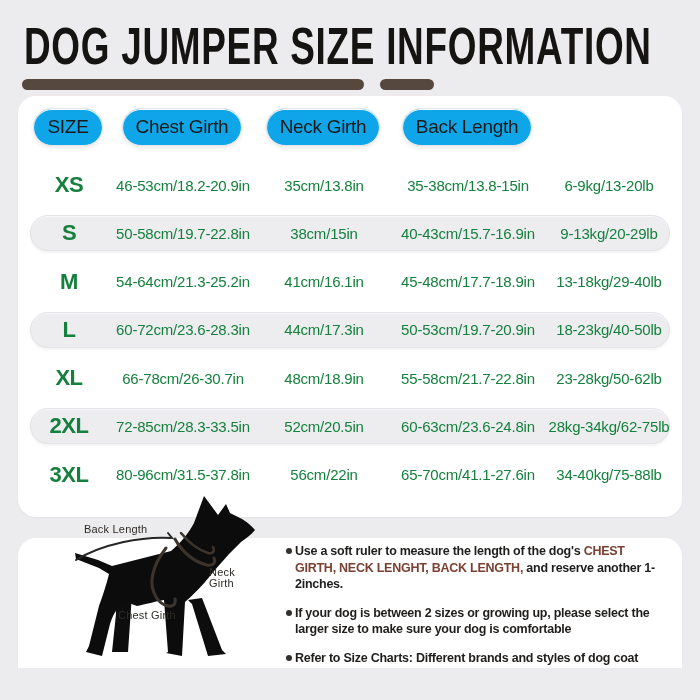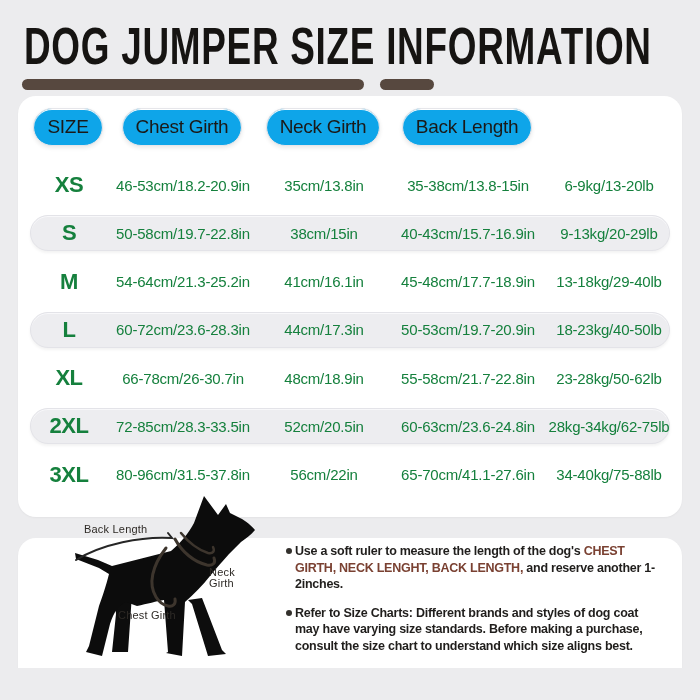--- a/index.html
+++ b/index.html
@@ -202,17 +202,21 @@
     <div class="diagram-label lbl-chest">Chest Girth</div>
   </div>
 
   <div class="notes">
       <div class="note">
         <span class="dot"></span>
         <div class="txt"><span>Use a soft ruler to measure the length of the dog's </span><span class="em">CHEST GIRTH, NECK LENGHT, BACK LENGTH,</span><span> and reserve another 1- 2inches.</span></div>
       </div>
       <div class="note">
         <span class="dot"></span>
+        <div class="txt"><span>If your dog is between 2 sizes or growing up, please select the larger size to make sure your dog is comfortable</span></div>
+      </div>
+      <div class="note">
+        <span class="dot"></span>
         <div class="txt"><span>Refer to Size Charts: Different brands and styles of dog coat may have varying size standards. Before making a purchase, consult the size chart to understand which size aligns best.</span></div>
       </div>
     </div>
 
 </div>
 
 </body></html>

